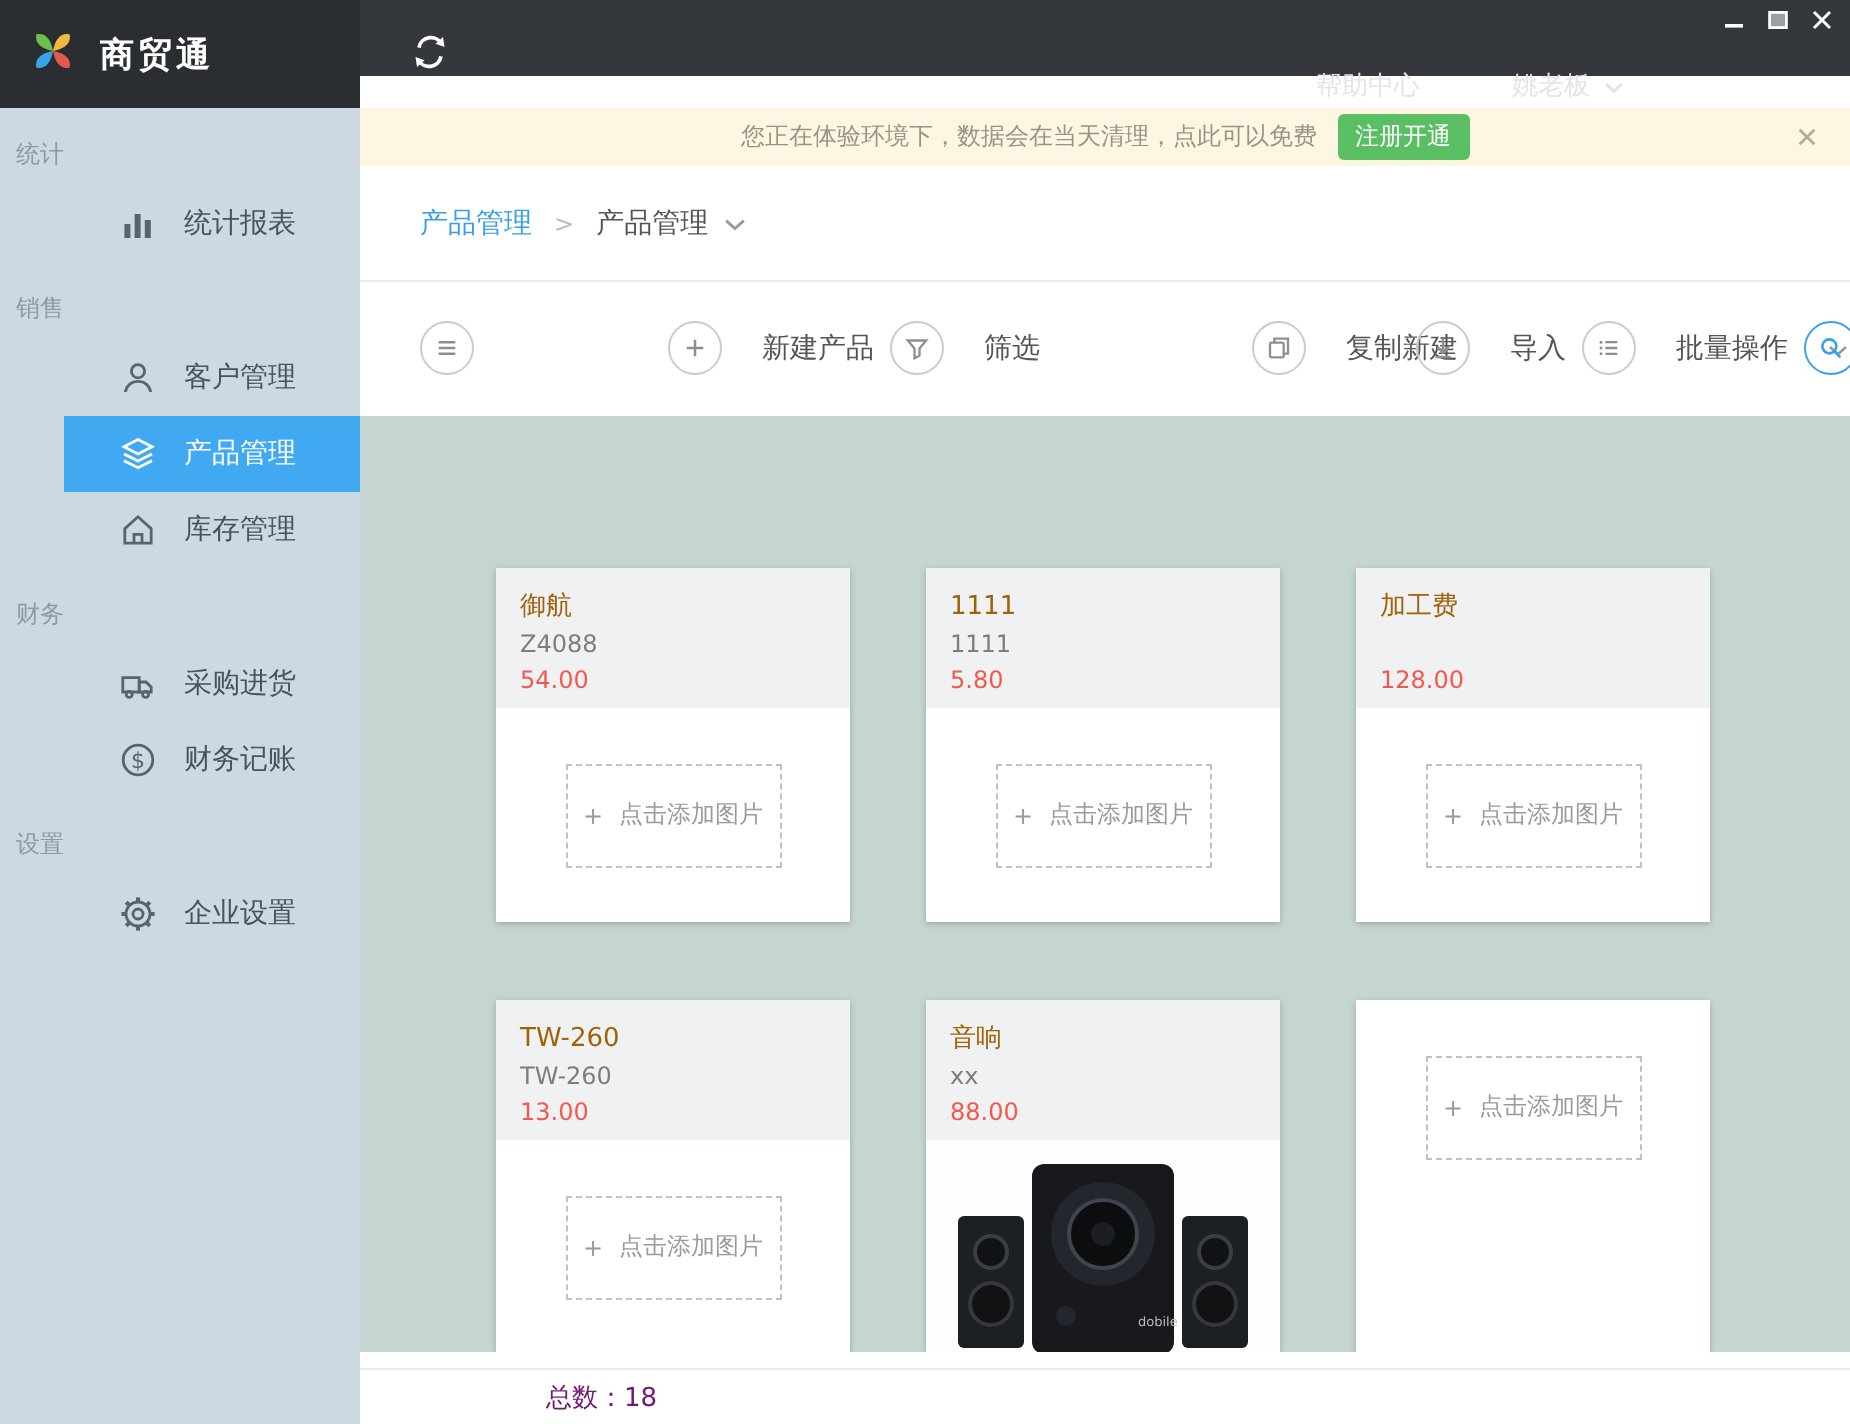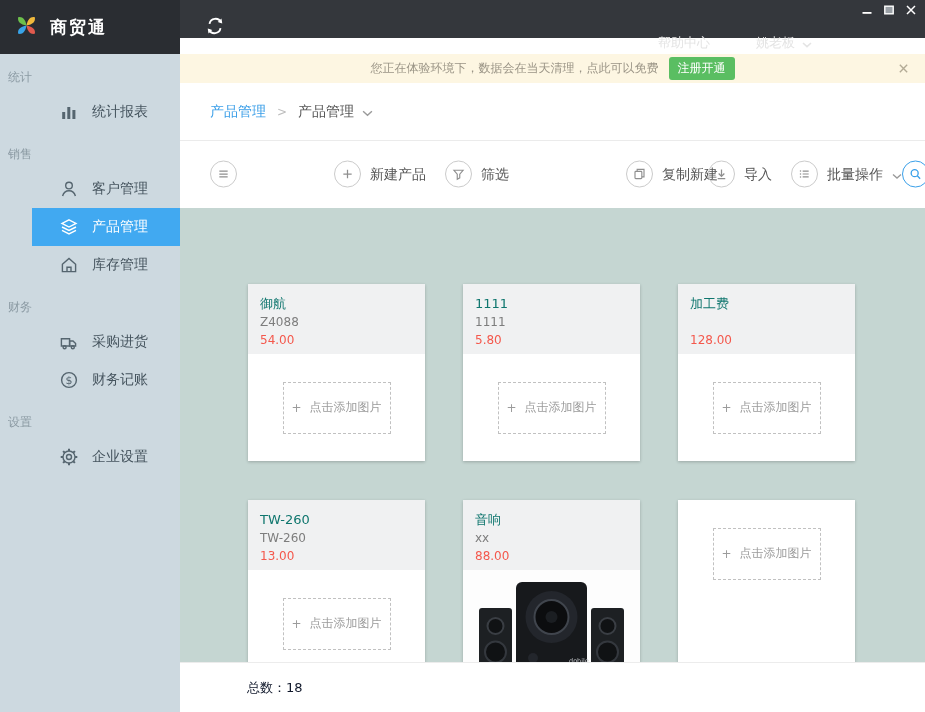--- a/index.html
+++ b/index.html
@@ -30,36 +30,36 @@
   .banner { height:29px; background:#fdf6e2; display:flex; align-items:center; justify-content:center; gap:10px; font-size:12px; color:#9a9486; position:relative; }
   .register-btn { background:#5abe62; color:#fff; font-size:12px; padding:3px 9px; border:none; border-radius:3px; cursor:pointer; }
   .banner-close { position:absolute; right:16px; top:8px; background:none; border:none; cursor:pointer; }
 
   .crumb-row { height:58px; border-bottom:1px solid #ebebeb; display:flex; align-items:center; padding-left:30px; gap:11px; font-size:14px; }
   .crumb-root { color:#3b9fe8; cursor:pointer; }
   .crumb-sep { color:#bcbcbc; font-size:12px; }
   .crumb-current { color:#555; display:flex; align-items:center; gap:8px; cursor:pointer; }
 
   .toolbar { height:66px; position:relative; background:#fff; }
-  .tb-group { position:absolute; top:50%; transform:translateY(-50%); display:flex; align-items:center; gap:9px; font-size:14px; color:#555; cursor:pointer; white-space:nowrap; }
+  .tb-group { position:absolute; top:50%; transform:translateY(-50%); display:flex; align-items:center; gap:20px; font-size:14px; color:#555; cursor:pointer; white-space:nowrap; }
   .tb-circle { width:27px; height:27px; border:1px solid #cbcbcb; border-radius:50%; display:flex; align-items:center; justify-content:center; flex:0 0 auto; }
   .tb-circle.blue { border-color:#3aa0e9; }
 
   .content { position:absolute; top:154px; bottom:36px; left:0; right:0; background:#c5d6d2; overflow:hidden; }
   .grid { padding:76px 0 0 68px; display:grid; grid-template-columns:repeat(3,177px); gap:39px 38px; }
   .card { width:177px; height:177px; background:#fff; box-shadow:0 1px 3px rgba(0,0,0,.22); cursor:pointer; }
   .card-head { background:#f0f1f2; height:70px; padding:10px 12px 0; }
-  .p-name { font-size:13px; color:#0f766e; line-height:19px; }
+  .p-name { font-size:13px; color:#a16207; line-height:19px; }
   .p-spec { font-size:12px; color:#7d7d7d; line-height:18px; min-height:18px; }
   .p-price { font-size:12px; color:#f4584c; line-height:18px; }
   .card-body { height:107px; display:flex; align-items:center; justify-content:center; overflow:hidden; }
   .add-box { width:108px; height:52px; border:1px dashed #c1c1c1; color:#9b9b9b; font-size:12px; display:flex; align-items:center; justify-content:center; gap:8px; cursor:pointer; }
   .speaker-img { display:block; width:177px; height:107px; }
 
-  .footer { position:absolute; left:0; right:0; bottom:0; height:50px; background:#fff; border-top:1px solid #ececec; display:flex; align-items:center; padding-left:67px; font-size:13px; color:#0f172a; }
+  .footer { position:absolute; left:0; right:0; bottom:0; height:28px; background:#fff; border-top:1px solid #ececec; display:flex; align-items:center; padding-left:93px; font-size:13px; color:#701a75; }
 </style>
 </head>
 <body>
 
 <div class="window">
 
   <header class="topbar">
     <div class="logo-area">
       <span>
         <svg viewBox="0 0 24 24" width="27" height="27">

